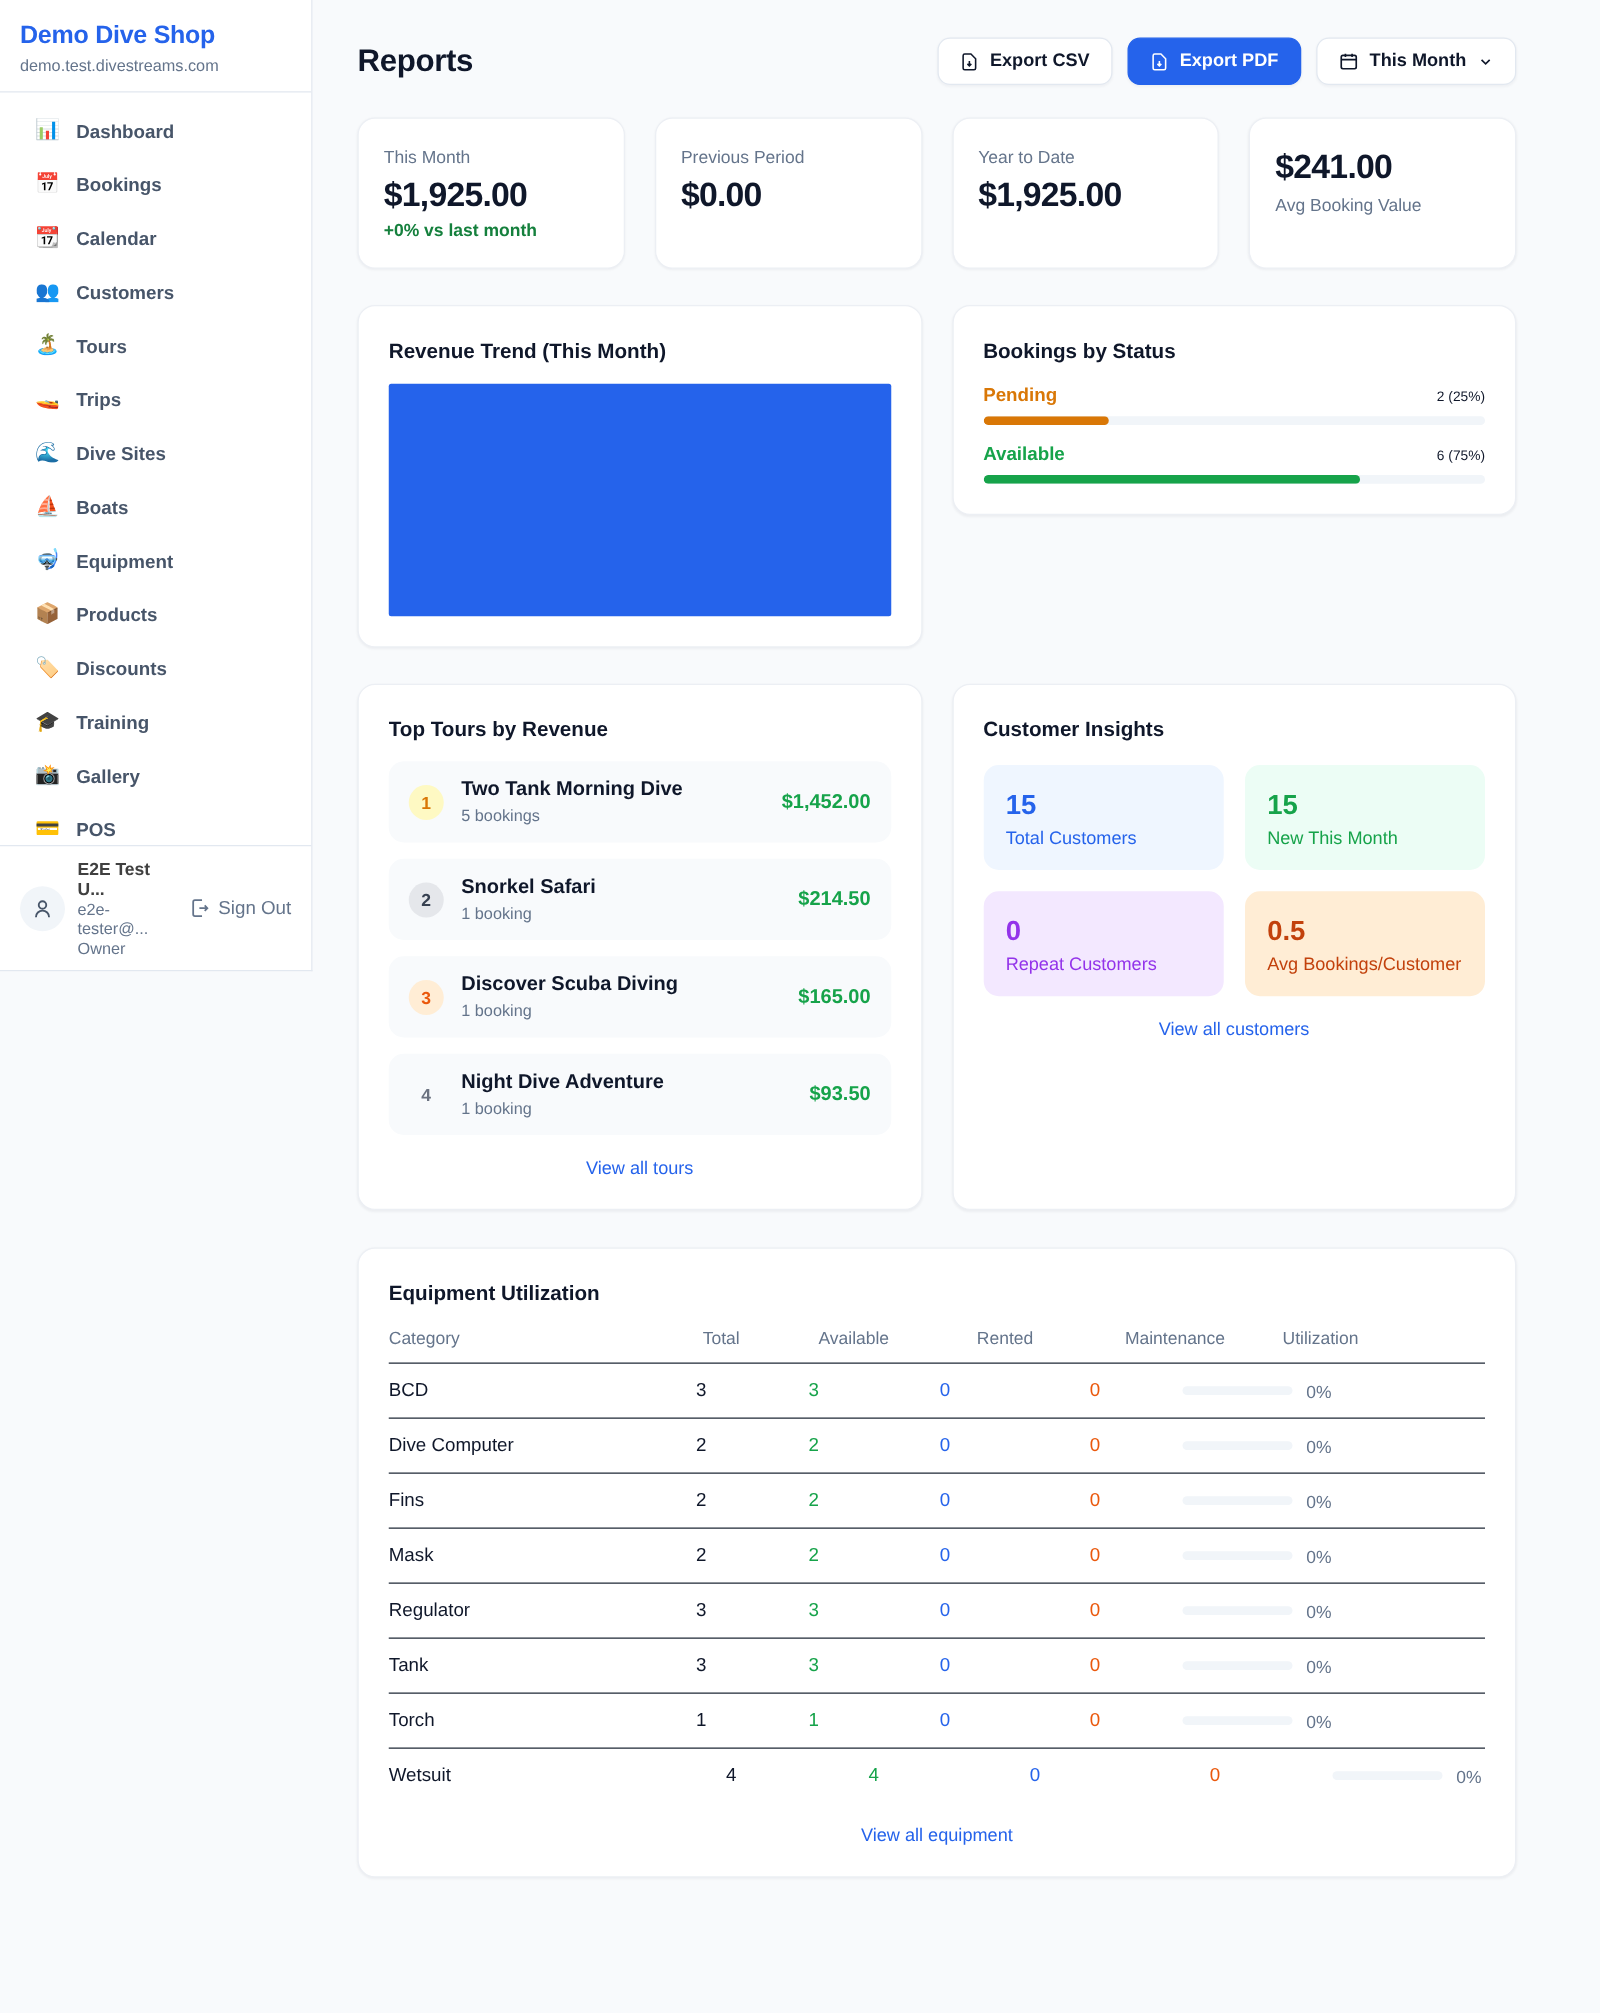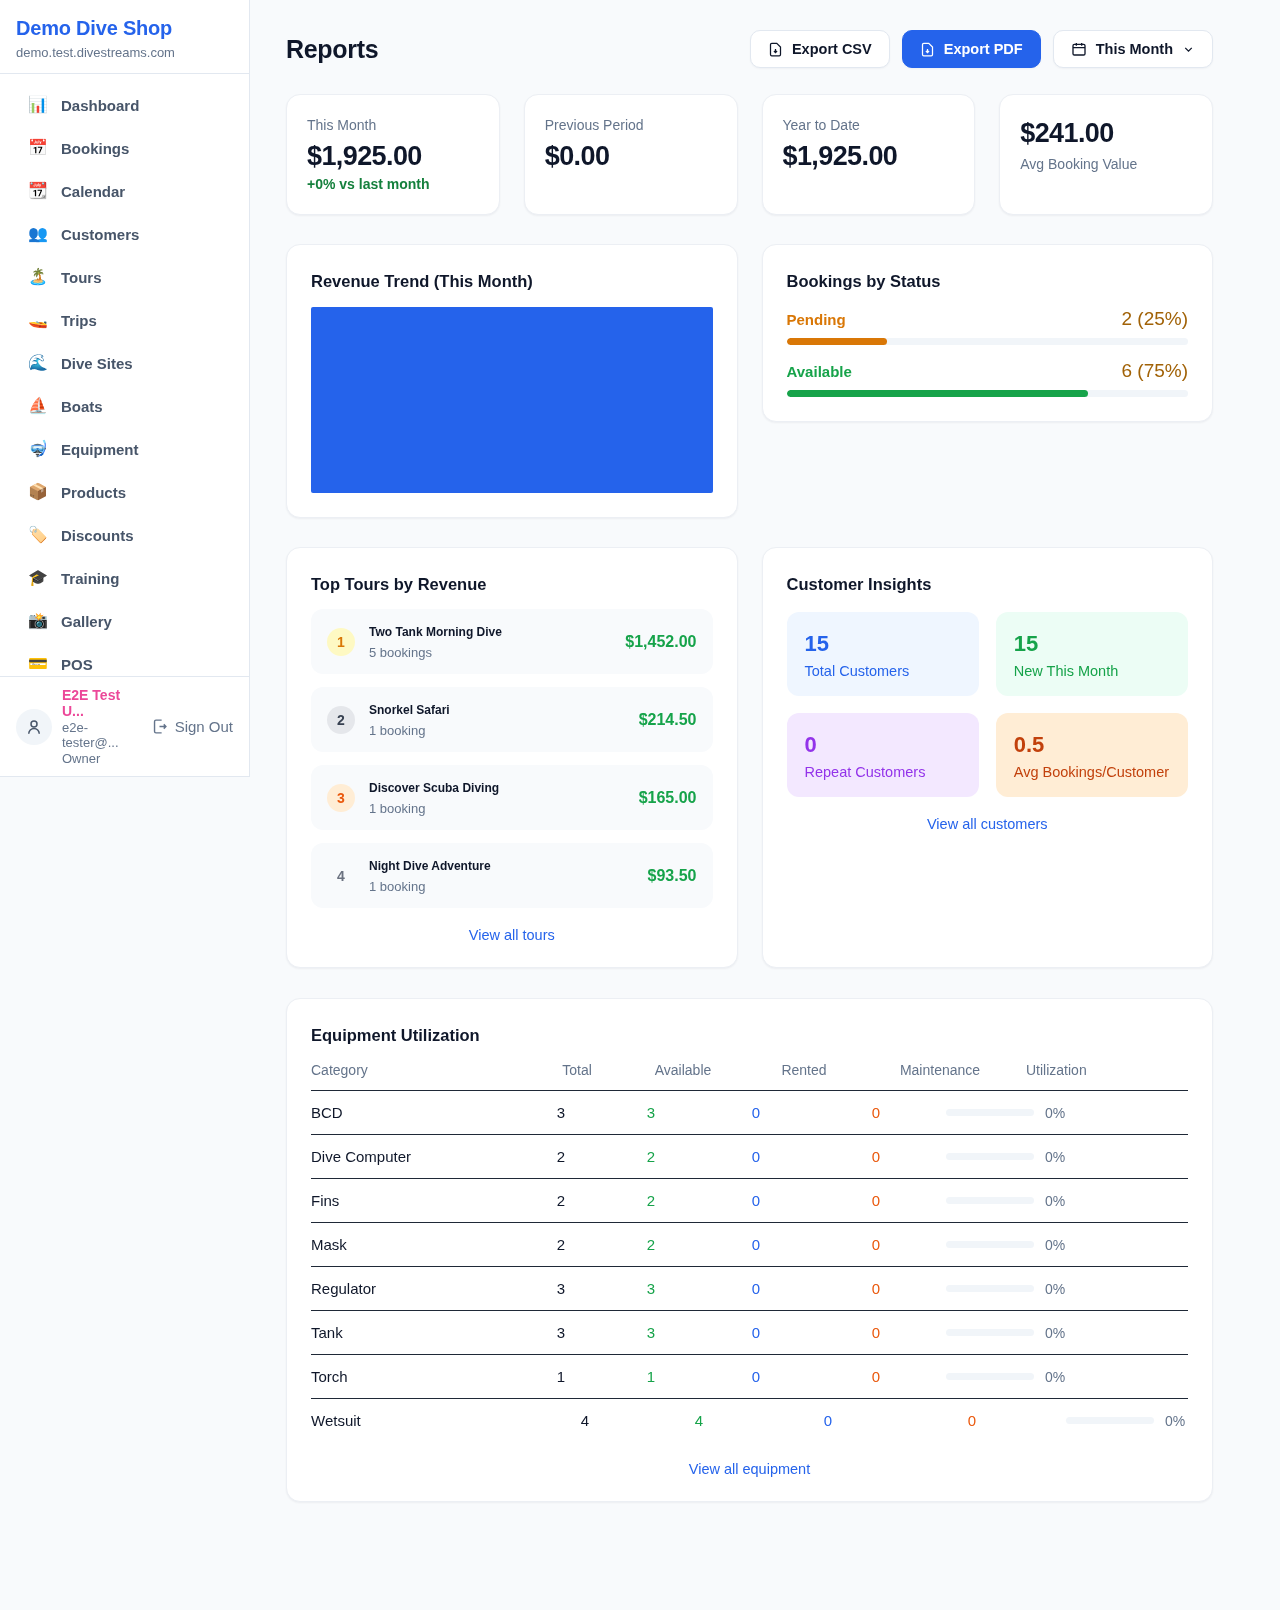--- a/index.html
+++ b/index.html
@@ -31,21 +31,21 @@
   .nav-item .lbl { font-size:15px; color:#475569;font-weight:bold; }
   .user-foot {
     border-top:1px solid #e2e8f0; padding:10px 16px;
     display:flex; align-items:center; gap:10px;
   }
   .avatar {
     width:36px; height:36px; border-radius:50%; background:#f1f5f9;
     display:flex; align-items:center; justify-content:center; color:#475569; flex:none;
   }
   .user-info { flex:1; min-width:0; }
-  .user-name { font-size:14px; font-weight:700; color:#ec4899; }
+  .user-name { font-size:14px; font-weight:700; color:#404040; }
   .user-email, .user-role { font-size:13px; color:#64748b; margin-top:1px; }
   .signout { display:flex; align-items:center; gap:7px; color:#64748b; font-size:15px; cursor:pointer; flex:none; }
 
   
   .main { margin-left:250px; padding:30px 0 40px 36px; width:977px; }
   .content { width:927px; }
 
   .page-head { display:flex; align-items:center; justify-content:space-between; }
   .page-title { font-size:25px; font-weight:700; letter-spacing:-0.3px; }
   .head-actions { display:flex; gap:12px; }
@@ -76,41 +76,41 @@
   .two-col.stretch { align-items:stretch; }
   .panel { padding:24px; }
   .panel-title { font-size:16.5px; font-weight:700; color:#0f172a; line-height:24px; }
   .rev-chart { margin-top:14px; height:186px; background:#2563eb; border-radius:2px; }
 
   .status-row { margin-top:15px; }
   .status-line { display:flex; justify-content:space-between; align-items:baseline; }
   .status-label { font-size:15px; font-weight:600; }
   .status-label.pending { color:#d97706; }
   .status-label.confirmed { color:#16a34a; }
-  .status-count { font-size:19px; color:#a16207; }
+  .status-count { font-size:11px; color:#0f172a; }
   .bar-track { margin-top:8px; height:7px; background:#f1f5f9; border-radius:4px; overflow:hidden; }
   .bar-fill { height:100%; border-radius:4px; }
   .bar-fill.pending { background:#d97706; }
   .bar-fill.confirmed { background:#16a34a; }
 
   
   .tour-row {
     display:flex; align-items:center; gap:14px;
     background:#f8fafc; border-radius:12px; padding:12px 16px; margin-top:13px;
   }
   .rank {
     width:28px; height:28px; border-radius:50%; flex:none;
     display:flex; align-items:center; justify-content:center;
     font-size:14px; font-weight:600; color:#6b7280;
   }
   .rank.r1 { background:#fef9c3; color:#d97706; }
   .rank.r2 { background:#e5e7eb; color:#374151; }
   .rank.r3 { background:#ffedd5; color:#ea580c; }
   .tour-info { flex:1; min-width:0; }
-  .tour-name { font-size:12px; font-weight:600; color:#0f172a; line-height:22px; }
+  .tour-name { font-size:16px; font-weight:600; color:#0f172a; line-height:22px; }
   .tour-sub { font-size:13px; color:#64748b; line-height:18px; margin-top:1px; }
   .tour-amount { font-size:16px; font-weight:700; color:#16a34a; flex:none; }
   .view-link { display:block; text-align:center; font-size:14.5px; color:#2563eb; margin-top:19px; cursor:pointer; text-decoration:none; }
 
   
   .insight-grid { display:grid; grid-template-columns:1fr 1fr; gap:17px; margin-top:16px; }
   .tile { border-radius:12px; padding:18px; height:84px; }
   .tile-value { font-size:22px; font-weight:700; line-height:28px; }
   .tile-label { font-size:14.5px; margin-top:3px; line-height:20px; }
   .tile.blue   { background:#eff6ff; } .tile.blue   .tile-value, .tile.blue .tile-label { color:#2563eb; }

